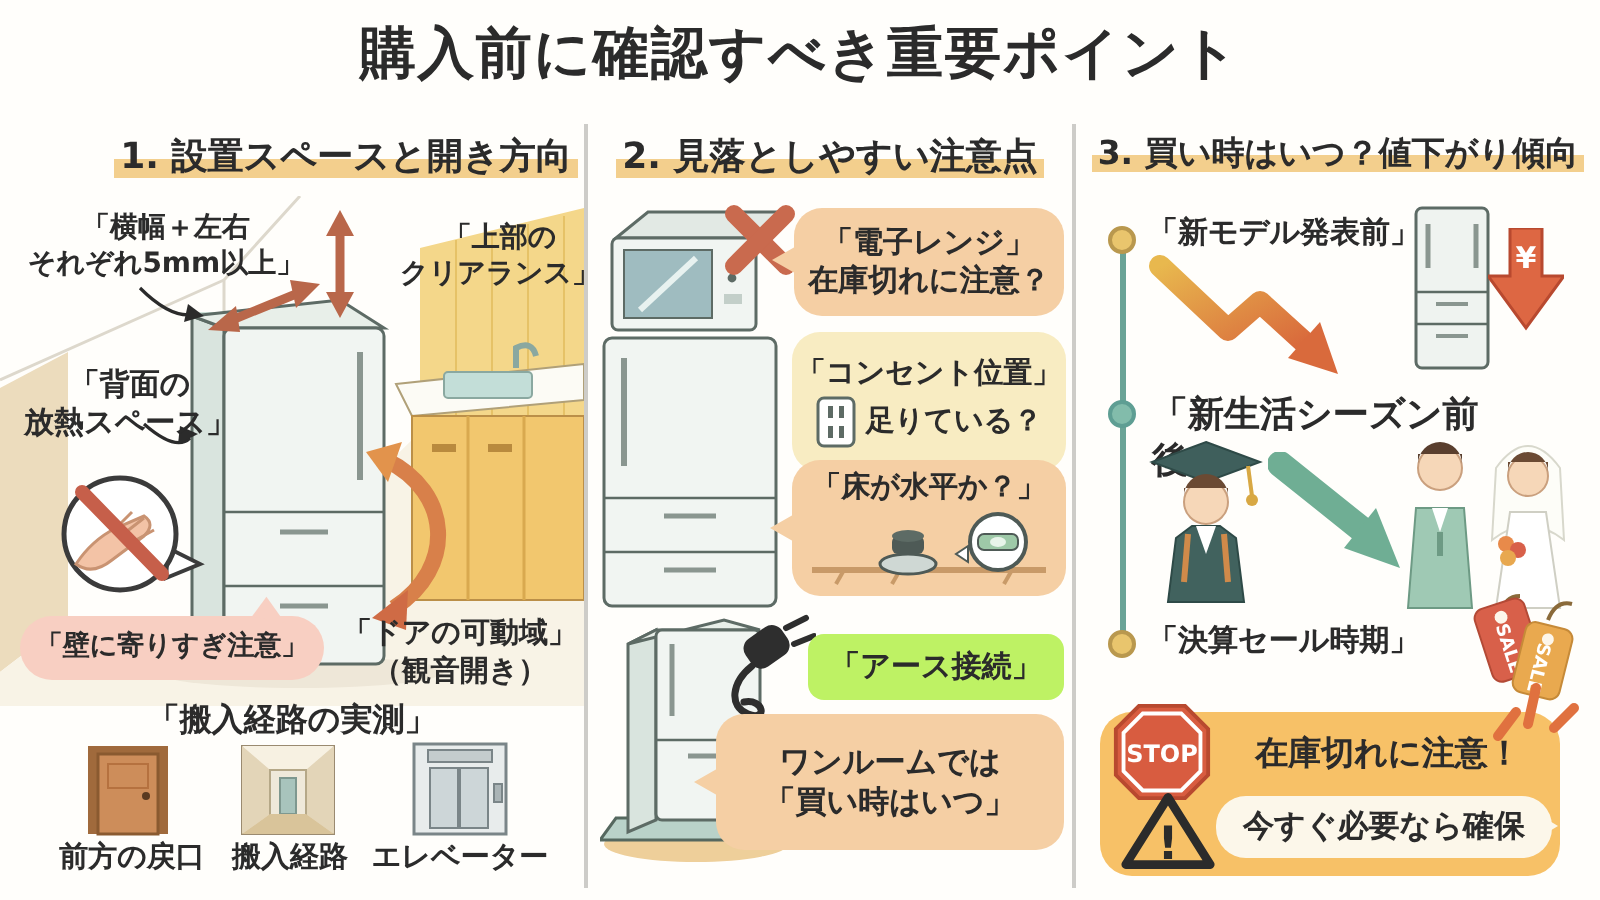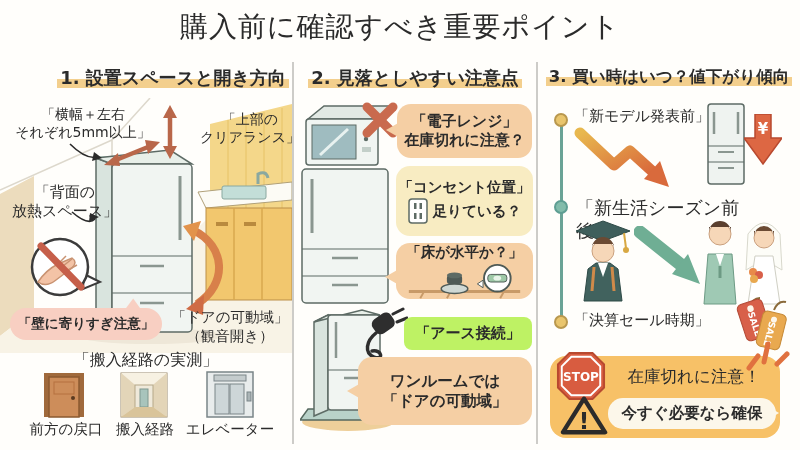--- a/index.html
+++ b/index.html
@@ -1,24 +1,24 @@
 <!DOCTYPE html>
 <html><head>
 <meta charset="utf-8">
 <style>
   *{margin:0;padding:0;box-sizing:border-box}
   html,body{background:#ffffff}
   body{font-family:"DejaVu Sans","Liberation Sans",sans-serif;color:#2b2b2b}
   .stage{position:relative;width:800px;height:450px;background:#fffefb;overflow:hidden}
   .abs{position:absolute}
-  .title{left:0;top:8px;width:100%;text-align:center;font-size:28px;font-weight:400;letter-spacing:1px}
+  .title{left:0;top:8px;width:100%;text-align:center;font-size:28px;font-weight:700;letter-spacing:1px}
   .divider{top:62px;width:2px;height:382px;background:#cdccc8}
   .heading{font-weight:800;text-align:center}
   .heading span{background:linear-gradient(transparent 55%,#f3cf8d 55%);padding:0 3px}
-  .lbl{font-weight:400;white-space:pre-line;text-align:center;line-height:1.28}
+  .lbl{font-weight:700;white-space:pre-line;text-align:center;line-height:1.28}
   .left{text-align:left}
   .bubble{border-radius:14px;font-weight:700;text-align:center;white-space:pre-line;display:flex;align-items:center;justify-content:center;line-height:1.3}
   .peach{background:#f5cfa4}
   .pyellow{background:#f8ecc2;flex-direction:column;justify-content:center;gap:2px}
   .pfloor{background:#f5cfa4;flex-direction:column;justify-content:center;gap:1px}
   .pink{background:#f8cfc2;border-radius:18px}
   .pink::after{content:"";position:absolute;right:18px;top:-9px;border-left:5px solid transparent;border-right:12px solid transparent;border-bottom:11px solid #f8cfc2;transform:rotate(12deg)}
   .tail-l::before{content:"";position:absolute;left:-11px;top:18px;border:8px solid transparent;border-left:0;border-right:14px solid #f5cfa4}
   .tail-l2::before{content:"";position:absolute;left:-11px;top:26px;border:8px solid transparent;border-left:0;border-right:14px solid #f5cfa4}
   .green{background:#bef264;border-radius:8px;font-weight:700;display:flex;align-items:center;justify-content:center}
@@ -175,21 +175,21 @@
         <rect x="1" y="1" width="18" height="24" rx="3" fill="#ffffff" stroke="#5d6b65" stroke-width="1.5"></rect>
         <rect x="6" y="5" width="2.5" height="6" fill="#5d6b65"></rect>
         <rect x="11.5" y="5" width="2.5" height="6" fill="#5d6b65"></rect>
         <rect x="6" y="15" width="2.5" height="6" fill="#5d6b65"></rect>
         <rect x="11.5" y="15" width="2.5" height="6" fill="#5d6b65"></rect>
       </svg>
       <span>足りている？</span>
     </div>
   </div>
 
-  <div class="abs bubble pfloor tail-l2" style="left:396px;top:243px;width:137px;height:56px">
+  <div class="abs bubble pfloor tail-l2" style="left:396px;top:230px;width:137px;height:68px">
     <div style="font-size:14.5px;font-weight:700">「床が水平か？」</div>
     <svg width="125" height="38" viewBox="0 0 125 38">
       <line x1="4" y1="30" x2="121" y2="30" stroke="#c89a68" stroke-width="3"></line>
       <line x1="20" y1="30" x2="16" y2="37" stroke="#c89a68" stroke-width="2"></line>
       <line x1="48" y1="30" x2="44" y2="37" stroke="#c89a68" stroke-width="2"></line>
       <line x1="104" y1="30" x2="100" y2="37" stroke="#c89a68" stroke-width="2"></line>
       <ellipse cx="52" cy="27" rx="14" ry="5" fill="#cfd8d4" stroke="#4e5a56" stroke-width="1.5"></ellipse>
       <rect x="44" y="13" width="16" height="9" rx="3" fill="#4e5a56"></rect>
       <ellipse cx="52" cy="13" rx="8" ry="3" fill="#5d6b65"></ellipse>
       <polygon points="82,26 76,22 82,18" fill="#ffffff" stroke="#4e5a56"></polygon>
@@ -212,21 +212,21 @@
 
   <svg class="abs" style="left:360px;top:307px" width="48" height="54" viewBox="0 0 48 54">
     <rect x="12" y="8" width="22" height="17" rx="6" fill="#2e2e2e" transform="rotate(-35 23 16)"></rect>
     <line x1="33" y1="7" x2="43" y2="2" stroke="#2e2e2e" stroke-width="3" stroke-linecap="round"></line>
     <line x1="37" y1="15" x2="47" y2="11" stroke="#2e2e2e" stroke-width="3" stroke-linecap="round"></line>
     <path d="M 16,26 C 6,34 4,46 14,50 C 24,54 22,42 12,44" fill="none" stroke="#2e2e2e" stroke-width="3.5" stroke-linecap="round"></path>
   </svg>
   <div class="abs green" style="left:404px;top:317px;width:128px;height:33px;font-size:15px">「アース接続」</div>
 
   <div class="abs bubble peach tail-l2" style="left:358px;top:357px;width:174px;height:68px;font-size:15.5px">ワンルームでは
-「ドアの可動域」</div>
+「買い時はいつ」</div>
 
   <div class="abs heading" style="left:538px;top:66px;width:262px;font-size:16.5px"><span>3. 買い時はいつ？値下がり傾向</span></div>
 
   <div class="abs tl-line" style="left:560px;top:120px;height:202px"></div>
   <div class="abs bullet gold" style="left:554px;top:113px"></div>
   <div class="abs bullet tealb" style="left:554px;top:200px"></div>
   <div class="abs bullet gold" style="left:554px;top:315px"></div>
 
   <div class="abs lbl left" style="left:574px;top:107px;width:160px;font-size:15px">「新モデル発表前」</div>
 

